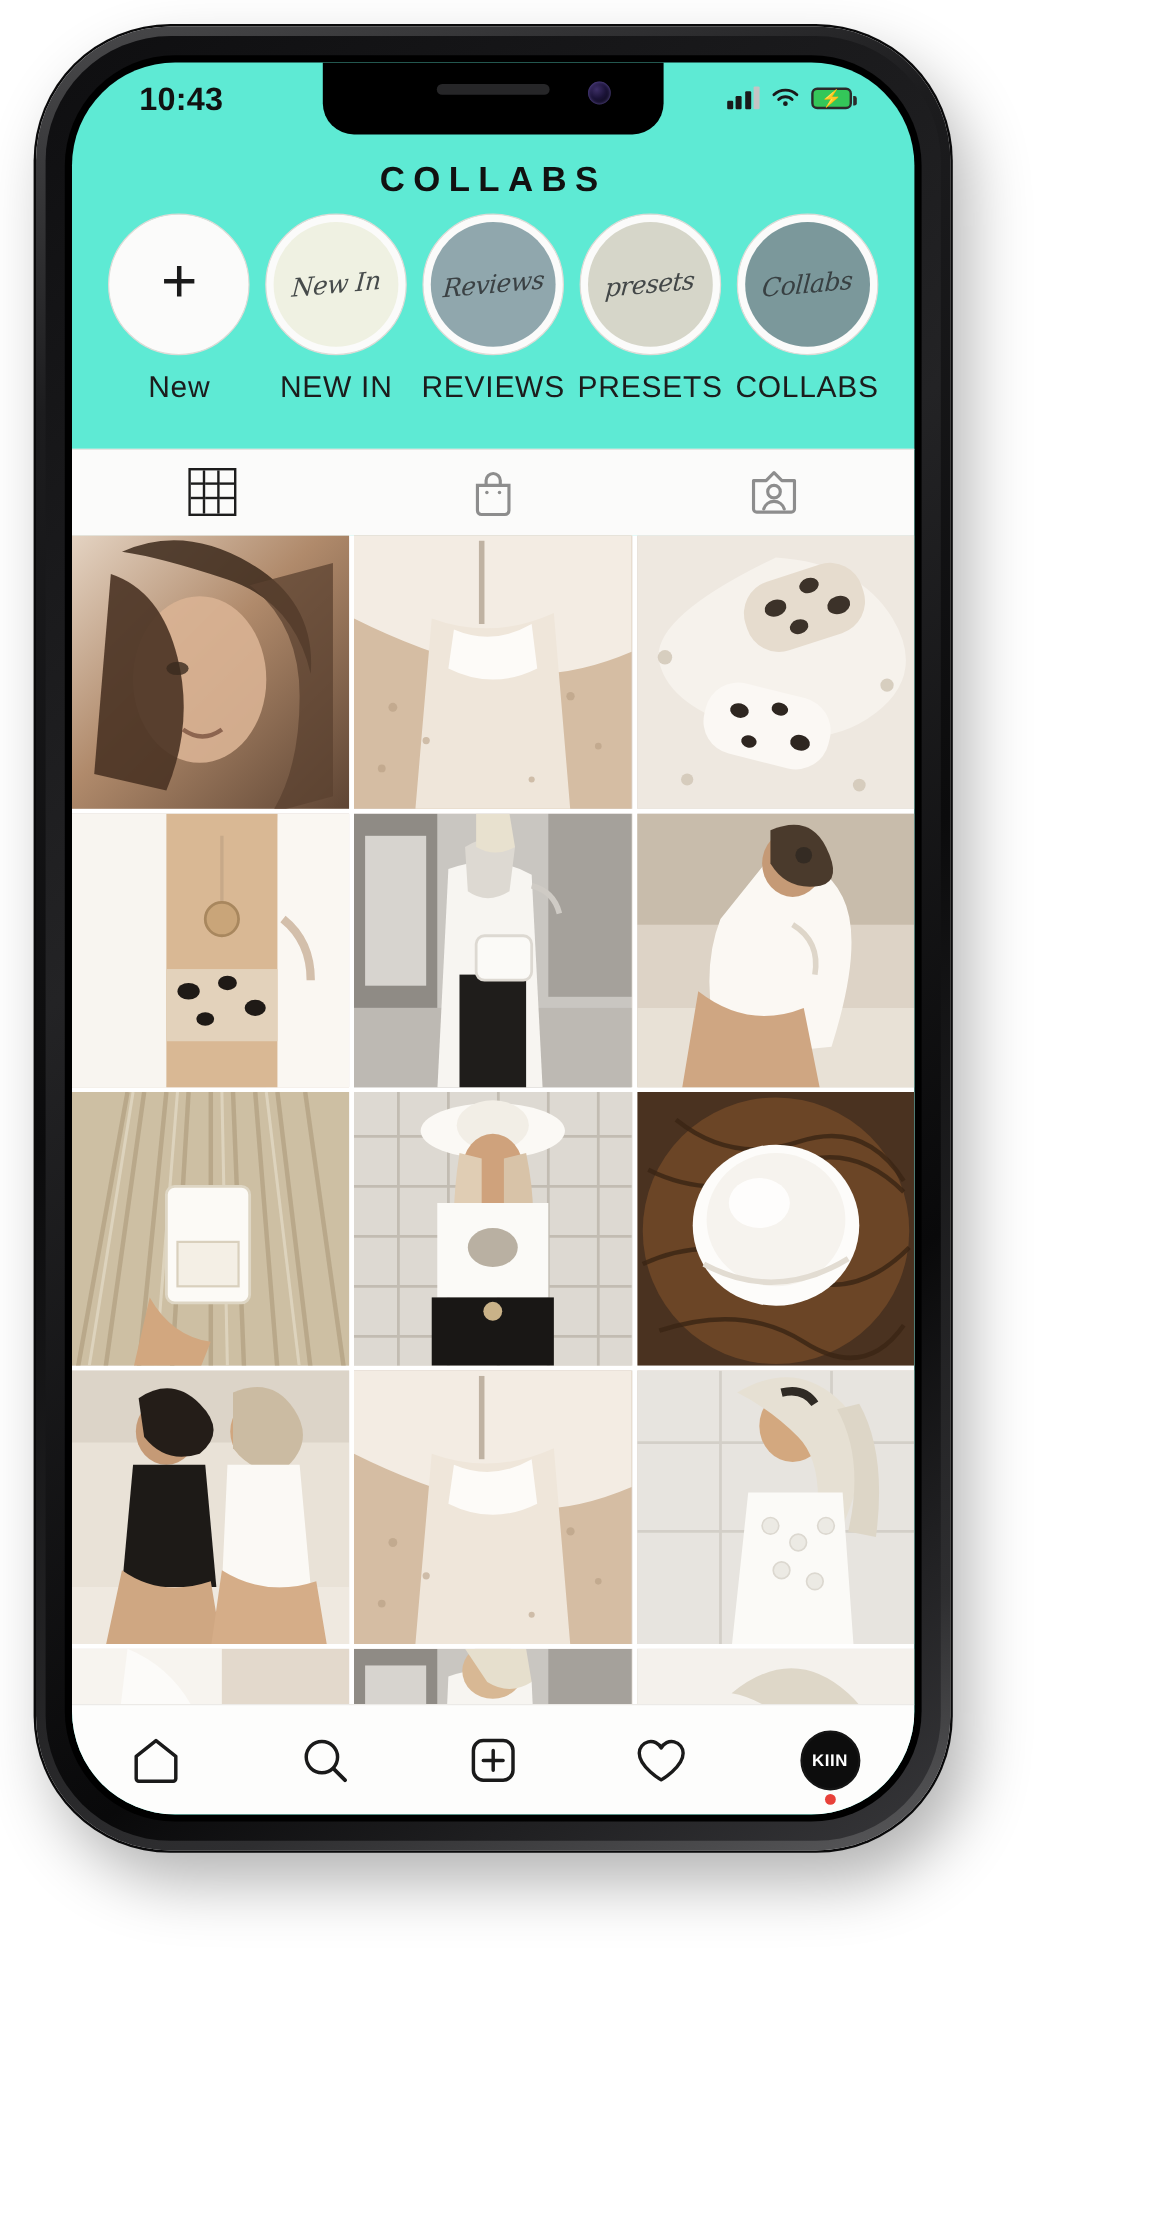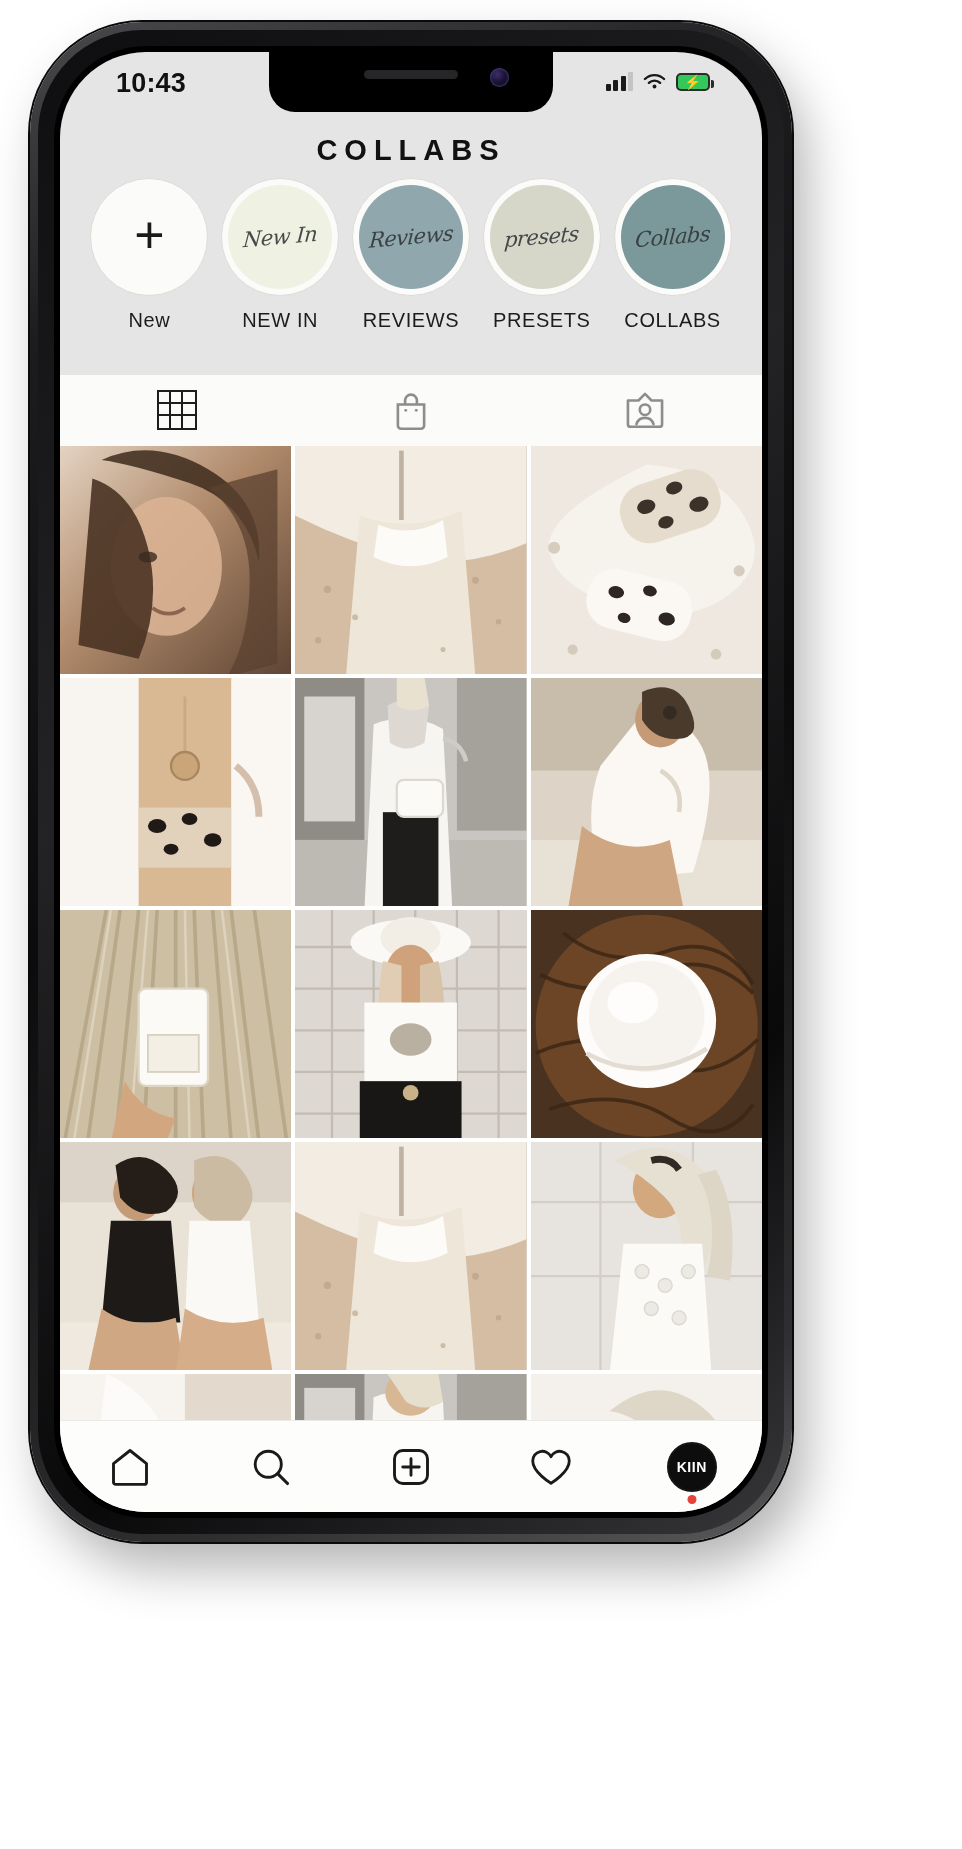--- a/index.html
+++ b/index.html
@@ -28,21 +28,21 @@
   }
   .phone-inner {
     position: absolute; left: 16px; top: 16px; right: 16px; bottom: 16px;
     border-radius: 92px;
     background: #000;
     overflow: hidden;
   }
   .screen {
     position: absolute; left: 6px; top: 6px; right: 6px; bottom: 6px;
     border-radius: 86px;
-    background: #e5e5e5;
+    background: #5eead4;
     overflow: hidden;
   }
 
   
   .btn-side {
     position: absolute; background: linear-gradient(90deg,#121214,#3a3a3d,#18181a);
     border-radius: 3px;
   }
   .btn-mute  { left: 24px;  top: 268px; width: 7px; height: 44px; }
   .btn-volup { left: 24px;  top: 352px; width: 7px; height: 82px; }
@@ -140,21 +140,21 @@
     letter-spacing: -0.5px;
     transform: rotate(-5deg) skewX(-9deg);
     white-space: nowrap;
     opacity: .88;
   }
   .hl-plus {
     font-size: 52px; font-weight: 300; color: #1a1a1a; line-height: 0.6;
     margin-top: -2px;
   }
   .hl-label {
-    font-size: 20px; color: #1c1c1c; letter-spacing: .6px; white-space: nowrap;
+    font-size: 25px; color: #1c1c1c; letter-spacing: .6px; white-space: nowrap;
   }
 
   
   .tabs {
     position: absolute; left: 0; top: 322px; width: 100%; height: 72px;
     border-top: 1.5px solid #e6e4e1;
     display: flex; z-index: 20; background:#fbfbfa;
   }
   .tab { flex:1; display:flex; align-items:center; justify-content:center; }
   .tab.active { border-bottom: 2px solid transparent; }

